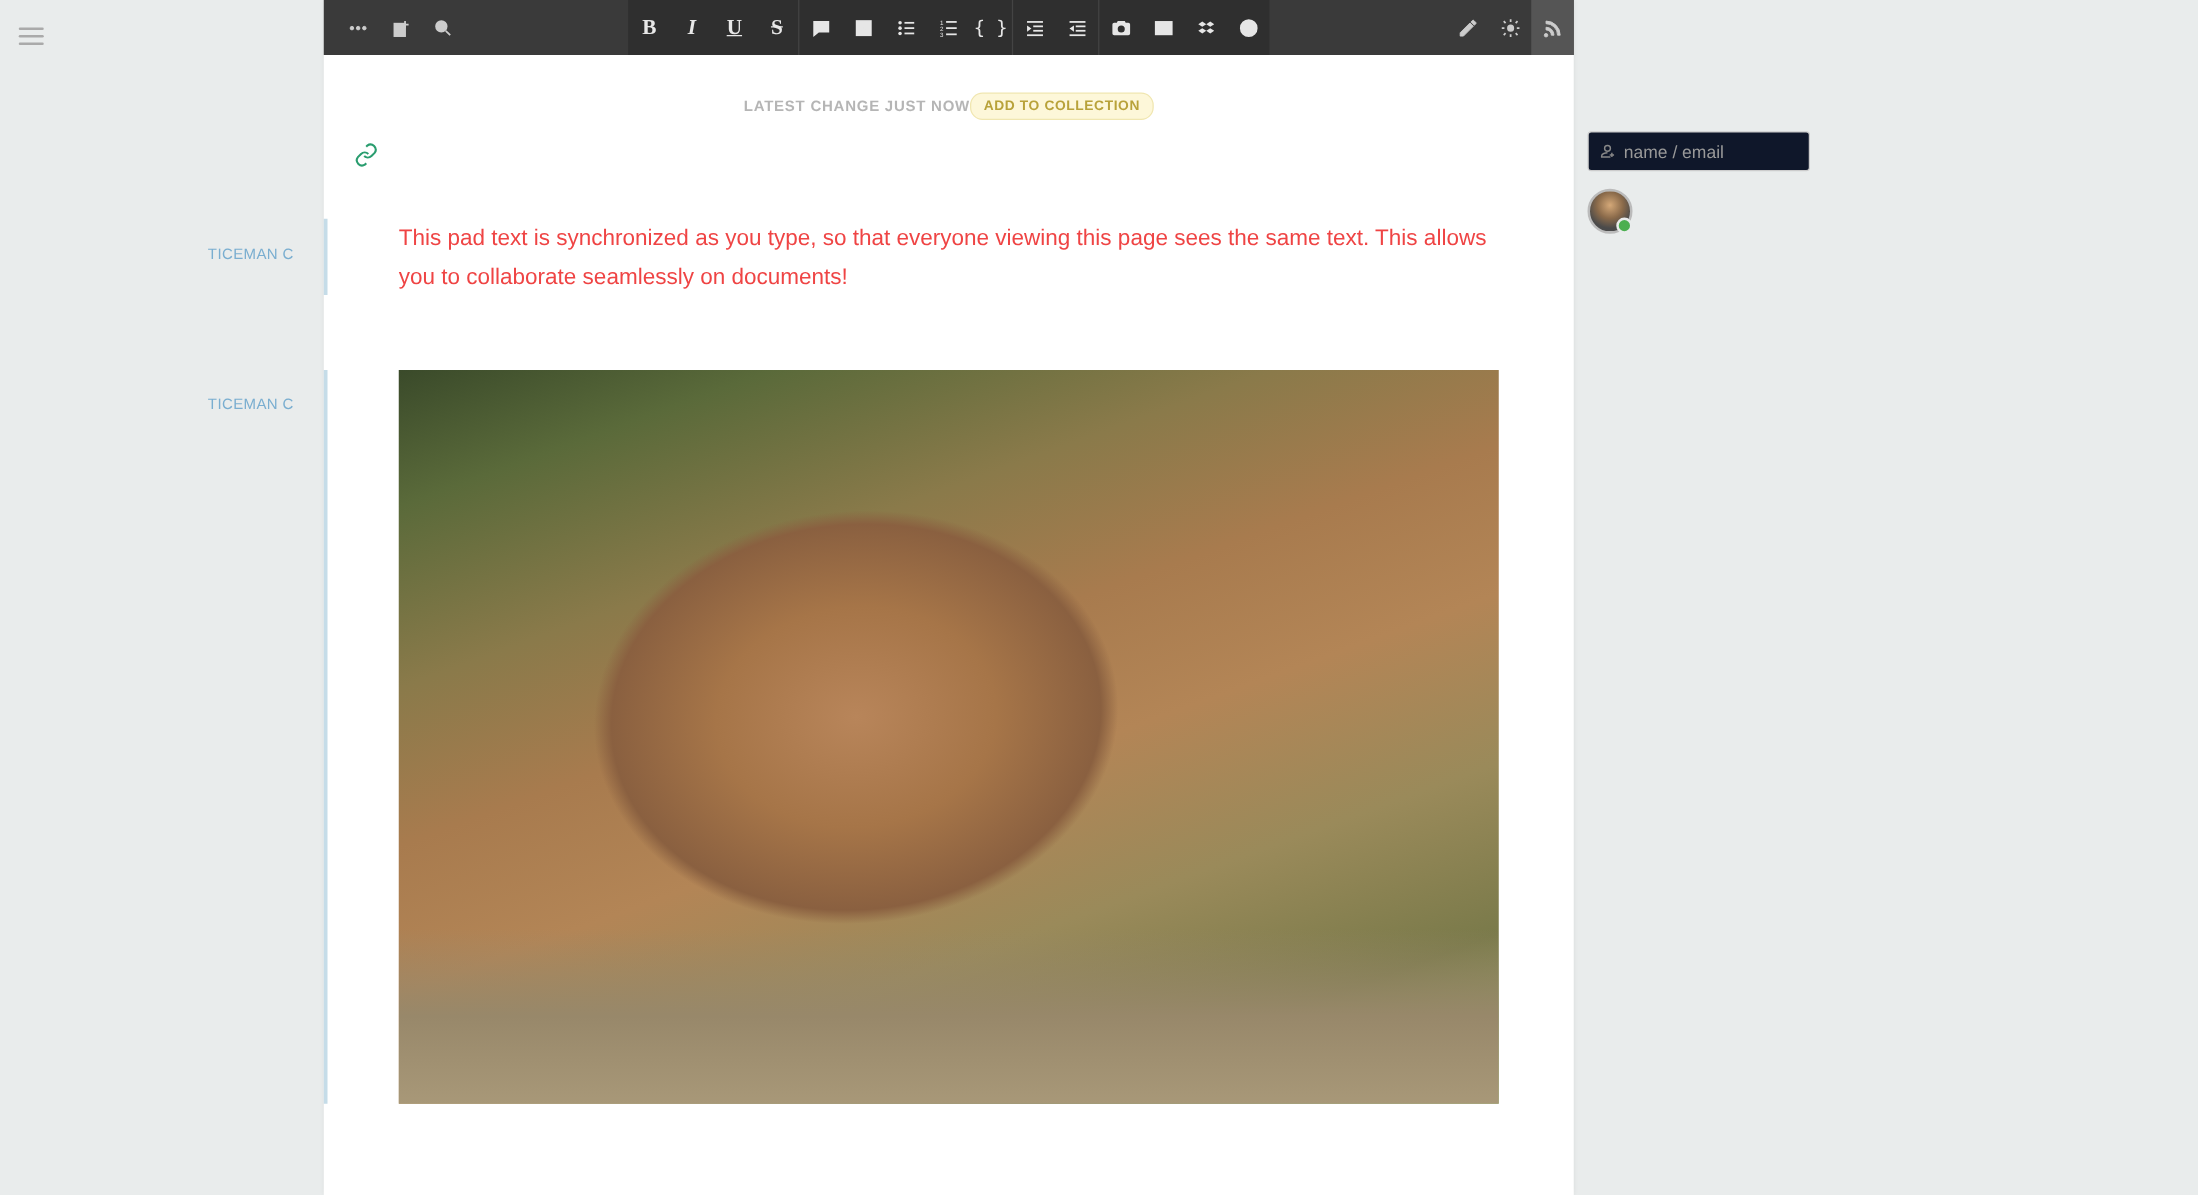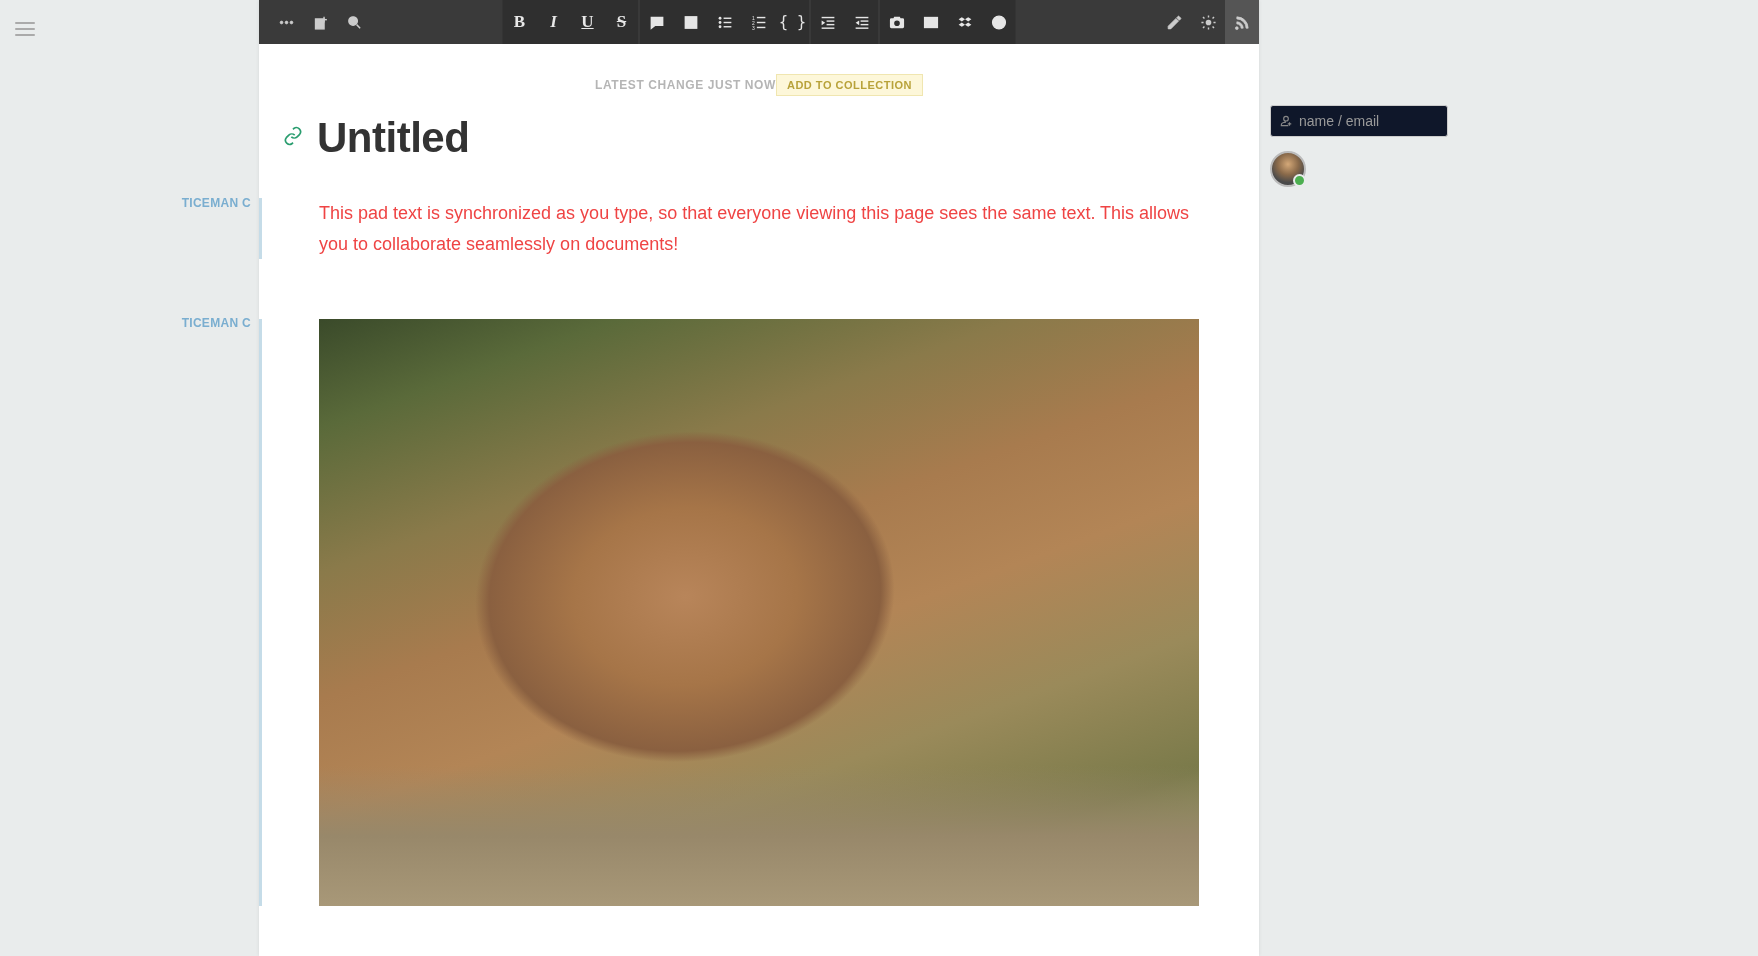--- a/index.html
+++ b/index.html
@@ -29,24 +29,24 @@
 }
 .author-col {
   position: absolute;
   left: 0;
   top: 0;
   width: 259px;
   height: 956px;
 }
 .author-tag {
   position: absolute;
-  right: 8px;
+  right: 24px;
   font-size: 12px;
   color: #7aaed0;
-  font-weight: 700;
+  font-weight: 400;
   letter-spacing: 0.3px;
 }
 .pad-wrap {
   position: absolute;
   left: 259px;
   top: 0;
   width: 1000px;
   height: 956px;
   background: #fff;
   box-shadow: 0 0 4px rgba(0,0,0,0.08);
@@ -129,21 +129,21 @@
   color: #b5b5b5;
 }
 .add-collection {
   font-size: 11px;
   font-weight: 700;
   letter-spacing: 0.5px;
   color: #b8a23a;
   background: #fdf7d9;
   border: 1px solid #f0e6b0;
   padding: 4px 10px;
-  border-radius: 0;
+  border-radius: 10px;
   cursor: pointer;
 }
 .title-row {
   display: flex;
   align-items: center;
   gap: 14px;
   margin-bottom: 36px;
   margin-left: -36px;
 }
 .link-icon {
@@ -395,21 +395,20 @@
       <span class="last-change">LATEST CHANGE JUST NOW</span>
       <span class="add-collection">ADD TO COLLECTION</span>
     </div>
     <div class="title-row">
       <span class="link-icon">
         <svg viewBox="0 0 24 24">
             <path d="M10 13a5 5 0 007 0l3-3a5 5 0 00-7-7l-1 1"></path>
             <path d="M14 11a5 5 0 00-7 0l-3 3a5 5 0 007 7l1-1"></path>
           </svg>
       </span>
-      <h1 class="title">Untitled</h1>
     </div>
     <p class="body-text">This pad text is synchronized as you type, so that everyone viewing this page sees the same text.  This allows you to collaborate seamlessly on documents!</p>
     <div class="image-block">
       <div class="embedded-img"></div>
     </div>
   </div>
 </div>
 
 <div class="right-panel">
   <div class="invite-input">

